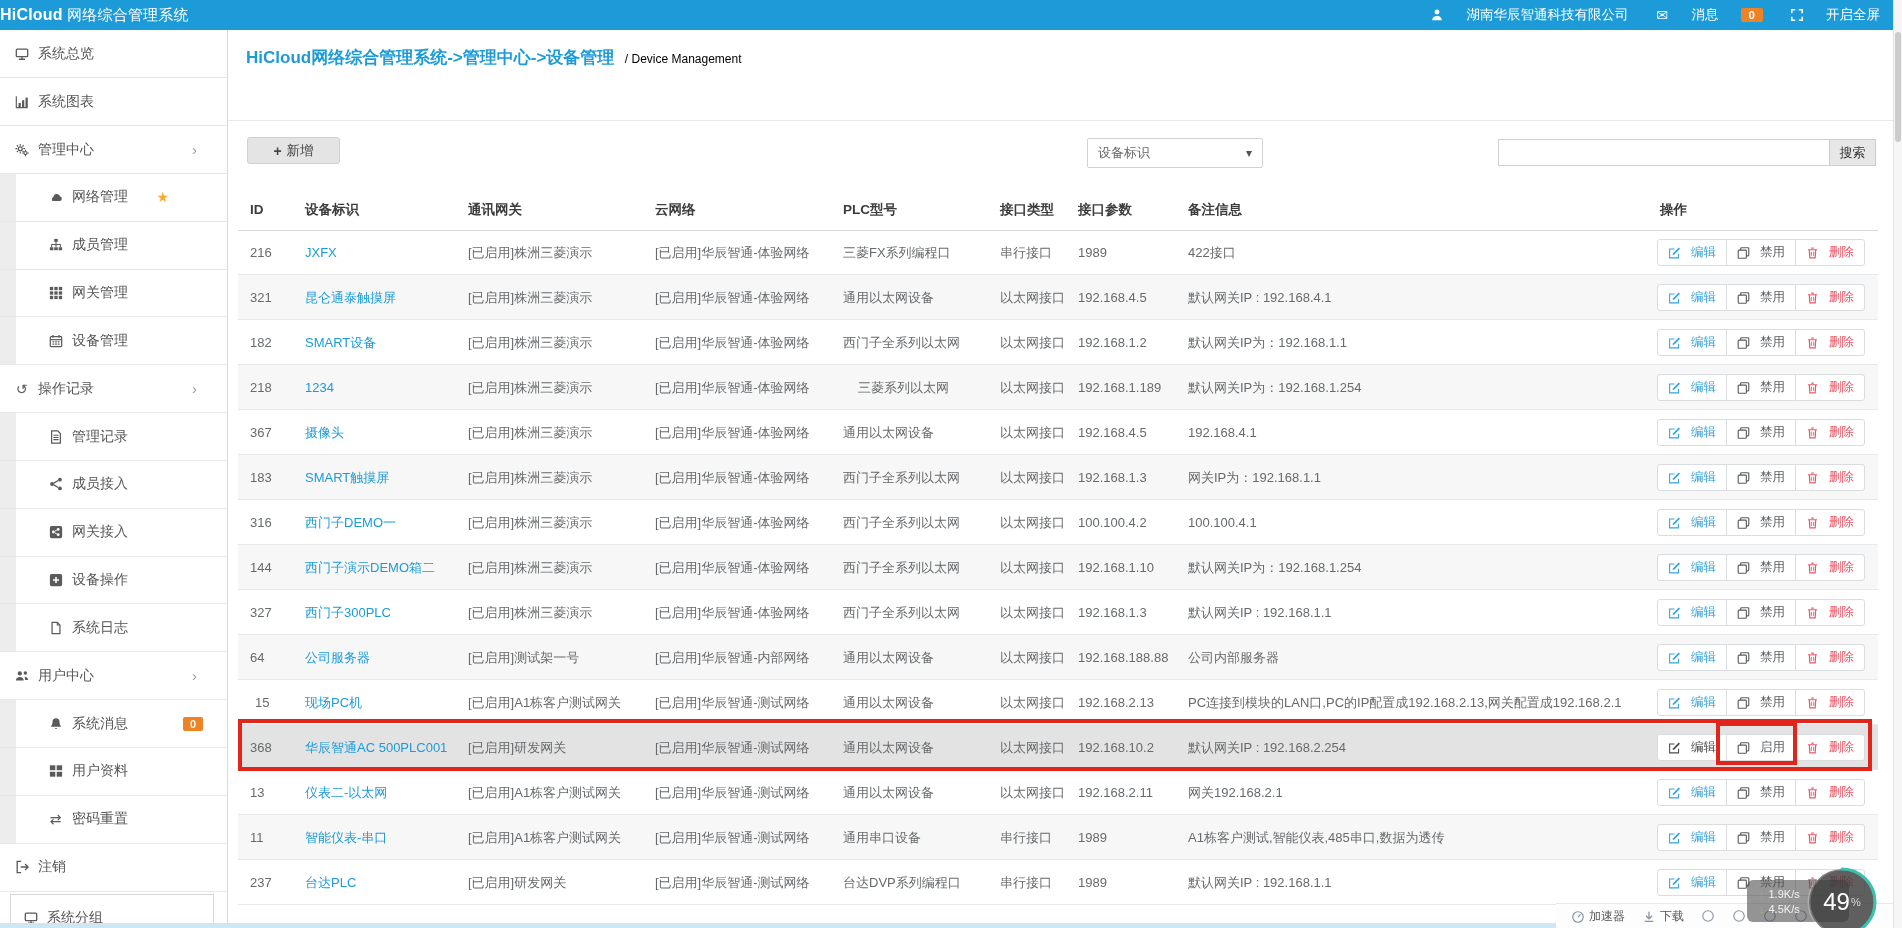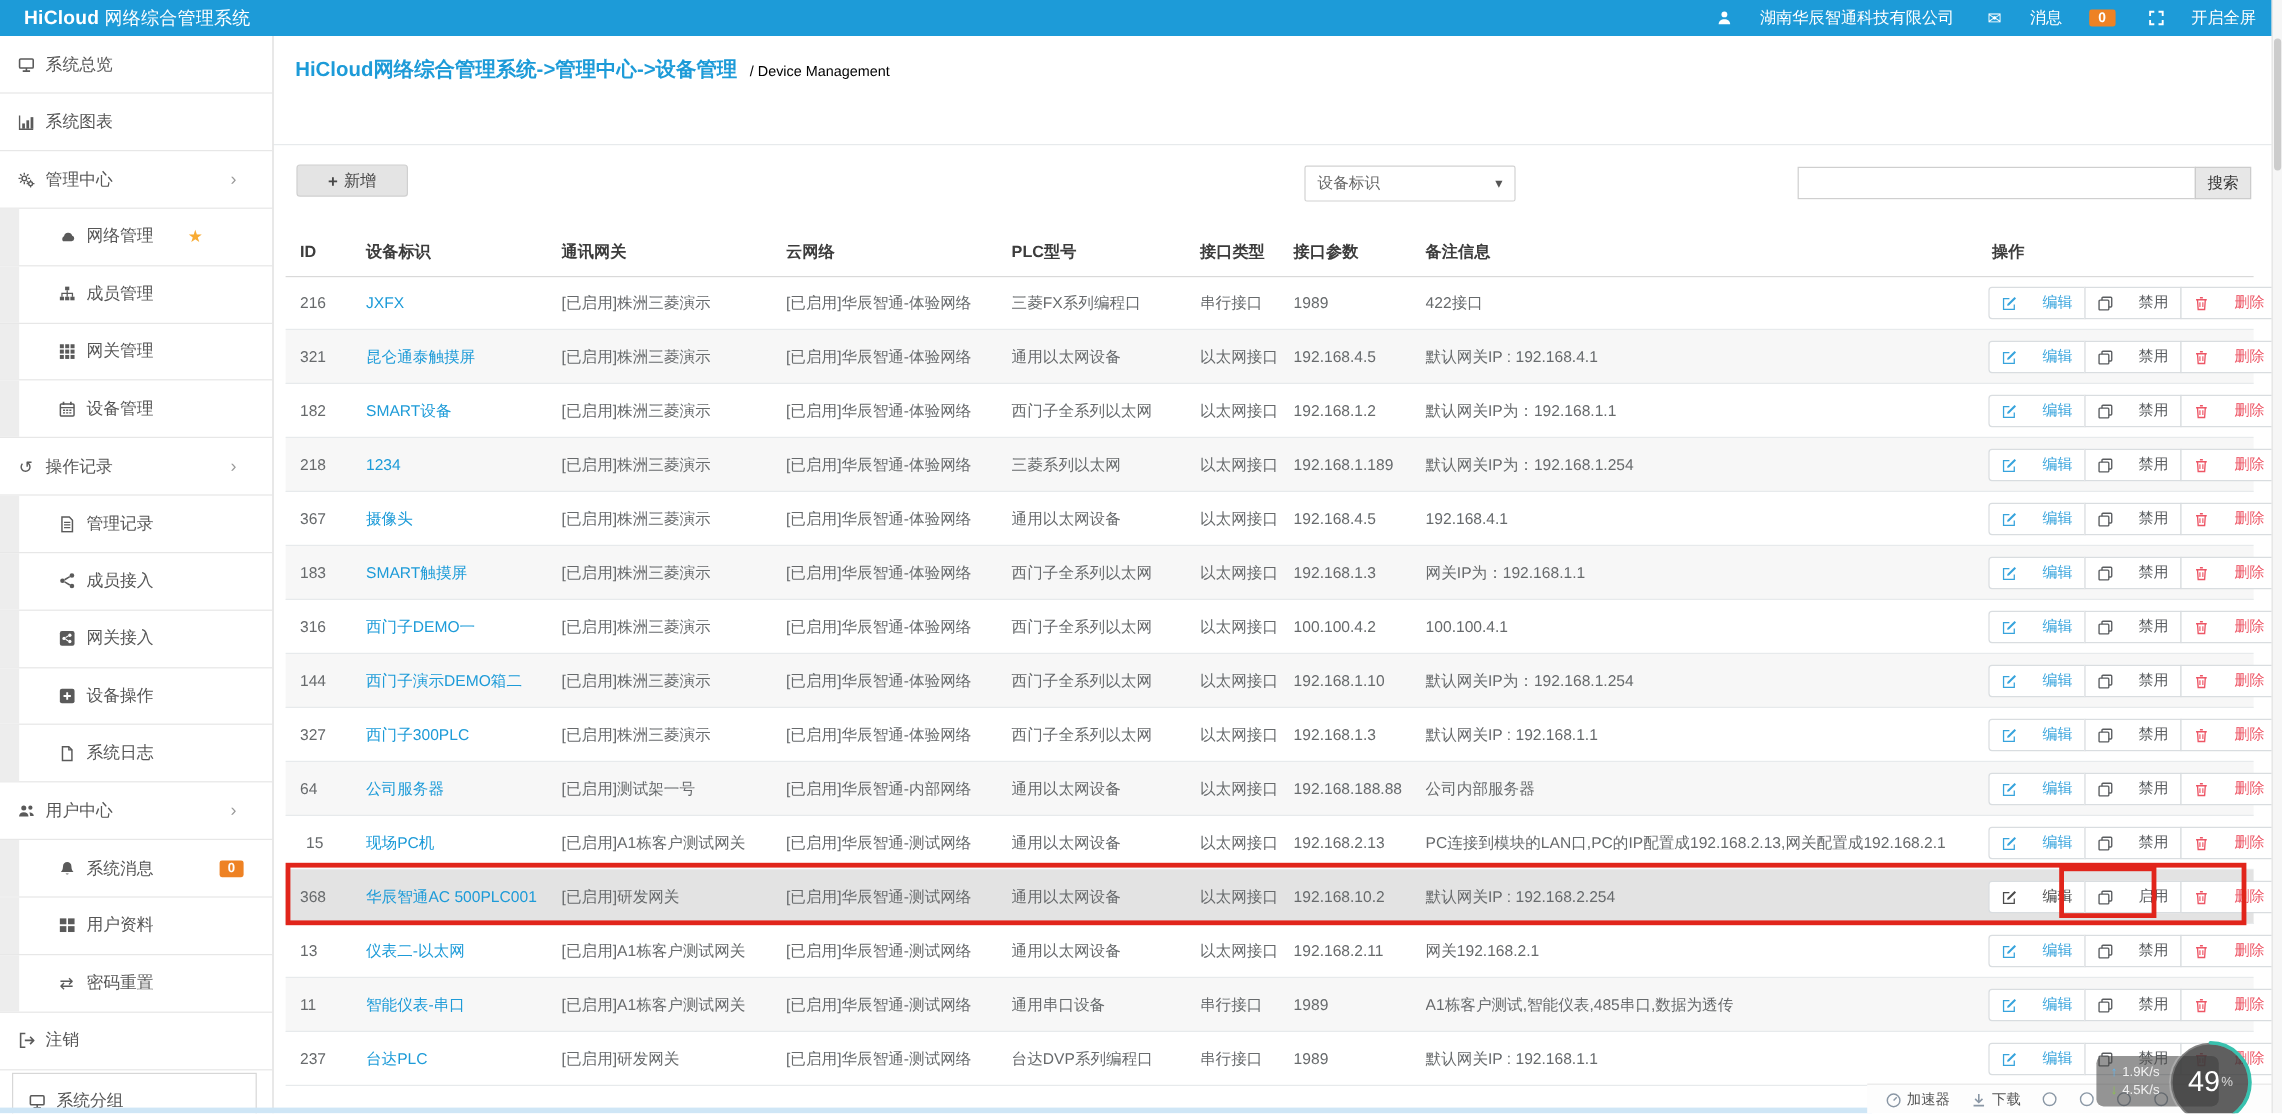--- a/index.html
+++ b/index.html
@@ -3,21 +3,21 @@
 <meta charset="utf-8">
 <style>
   html,body{margin:0;padding:0;background:#fff;}
   #screen{position:relative;width:1902px;height:928px;overflow:hidden;background:#fff;
           font-family:"Liberation Sans","DejaVu Sans",sans-serif;color:#676a6c;}
   .ic{display:inline-flex;align-items:center;justify-content:center;width:15px;height:15px;line-height:1;}
   .ic svg{display:block;}
   
   #topbar{position:absolute;left:0;top:0;width:100%;height:30px;background:#1d9bd8;color:#fff;
           display:flex;align-items:center;justify-content:space-between;z-index:4;}
-  #brand{padding-left:20px;font-size:15px;letter-spacing:.2px;}
+  #brand{padding-left:0;font-size:15px;letter-spacing:.2px;}
   #brand b{font-size:16px;font-weight:bold;}
   #topbar-right{display:flex;align-items:center;gap:26px;padding-right:22px;font-size:13.5px;}
   .top-item{display:flex;align-items:center;gap:22px;cursor:pointer;}
   #msg-badge{background:#ee8224;color:#fff;font-size:11.5px;padding:1px 8px;border-radius:2px;font-weight:bold;}
   
   #sidebar{position:absolute;left:0;top:30px;width:227px;bottom:0;background:#fff;border-right:1px solid #d9d9d9;z-index:3;}
   .s1,.s2{display:flex;align-items:center;gap:9px;border-bottom:1px solid #e7e7e7;color:#565656;font-size:14px;position:relative;cursor:pointer;box-sizing:border-box;}
   .s1{height:48px;padding-left:14px;}
   .s2{height:47.8px;padding-left:48px;}
   .s2::before{content:"";position:absolute;left:0;top:0;bottom:0;width:16px;background:#ededed;}
@@ -45,21 +45,21 @@
   
   #table-header{position:absolute;left:238px;top:190px;width:1640px;height:40px;border-bottom:1px solid #d9d9d9;font-weight:bold;color:#3c3c3c;font-size:13.5px;}
   #table-header span{position:absolute;line-height:40px;white-space:nowrap;}
   .trow{position:absolute;left:238px;width:1640px;height:45px;border-bottom:1px solid #e7eaec;box-sizing:border-box;font-size:13px;}
   .trow.alt{background:#f7f7f7;}
   .trow.hl{background:#e3e3e3;}
   .cell{position:absolute;line-height:45px;white-space:nowrap;color:#676a6c;}
   .cell.note{width:470px;overflow:hidden;}
   .cell a{color:#1d9bd8;text-decoration:none;cursor:pointer;}
   .acts{position:absolute;left:1419px;top:9px;display:flex;}
-  .abtn{display:inline-flex;align-items:center;gap:21px;height:27px;padding:0 10px;background:#fff;border:1px solid #d9dde0;
+  .abtn{display:inline-flex;align-items:center;gap:10px;height:27px;padding:0 10px;background:#fff;border:1px solid #d9dde0;
         font-size:12.5px;color:#5a5d60;margin-left:-1px;cursor:pointer;box-sizing:border-box;white-space:nowrap;}
   .abtn:first-child{border-radius:3px 0 0 3px;margin-left:0;}
   .abtn:last-child{border-radius:0 3px 3px 0;}
   .abtn.edit{color:#36a3dc;}
   .abtn.del{color:#ed5565;}
   .trow.hl .abtn.edit{color:#4a4a4a;}
   
   #ann-row{position:absolute;left:238px;top:719px;width:1634px;height:52px;border:4px solid #e1251b;box-sizing:border-box;z-index:6;pointer-events:none;}
   #ann-btn{position:absolute;left:1716px;top:722px;width:81px;height:43px;border:4px solid #e1251b;box-sizing:border-box;z-index:7;pointer-events:none;}
   
@@ -472,21 +472,21 @@
             </span>
             <span>删除</span>
           </div>
         </div>
       </div>
       <div class="trow alt" style="top: 365px;">
         <div class="cell" style="left: 12px;">218</div>
         <div class="cell" style="left: 67px;"><a>1234</a></div>
         <div class="cell" style="left: 230px;">[已启用]株洲三菱演示</div>
         <div class="cell" style="left: 417px;">[已启用]华辰智通-体验网络</div>
-        <div class="cell" style="left: 605px; text-align: center;">三菱系列以太网</div>
+        <div class="cell" style="left: 620px; text-align: center;">三菱系列以太网</div>
         <div class="cell" style="left: 762px;">以太网接口</div>
         <div class="cell" style="left: 840px;">192.168.1.189</div>
         <div class="cell note" style="left: 950px;">默认网关IP为：192.168.1.254</div>
         <div class="acts">
           <div class="abtn edit">
             <span class="ic" style="width: 13px; height: 13px;">
               <svg viewBox="0 0 16 16" width="14" height="14">
                 <path d="M13 9v5H2V3h6" fill="none" stroke="currentColor" stroke-width="1.3"></path>
                 <path d="M6 8.5L13.3 1.2l1.5 1.5L7.5 10 5.7 10.3z" fill="currentColor"></path>
               </svg>

